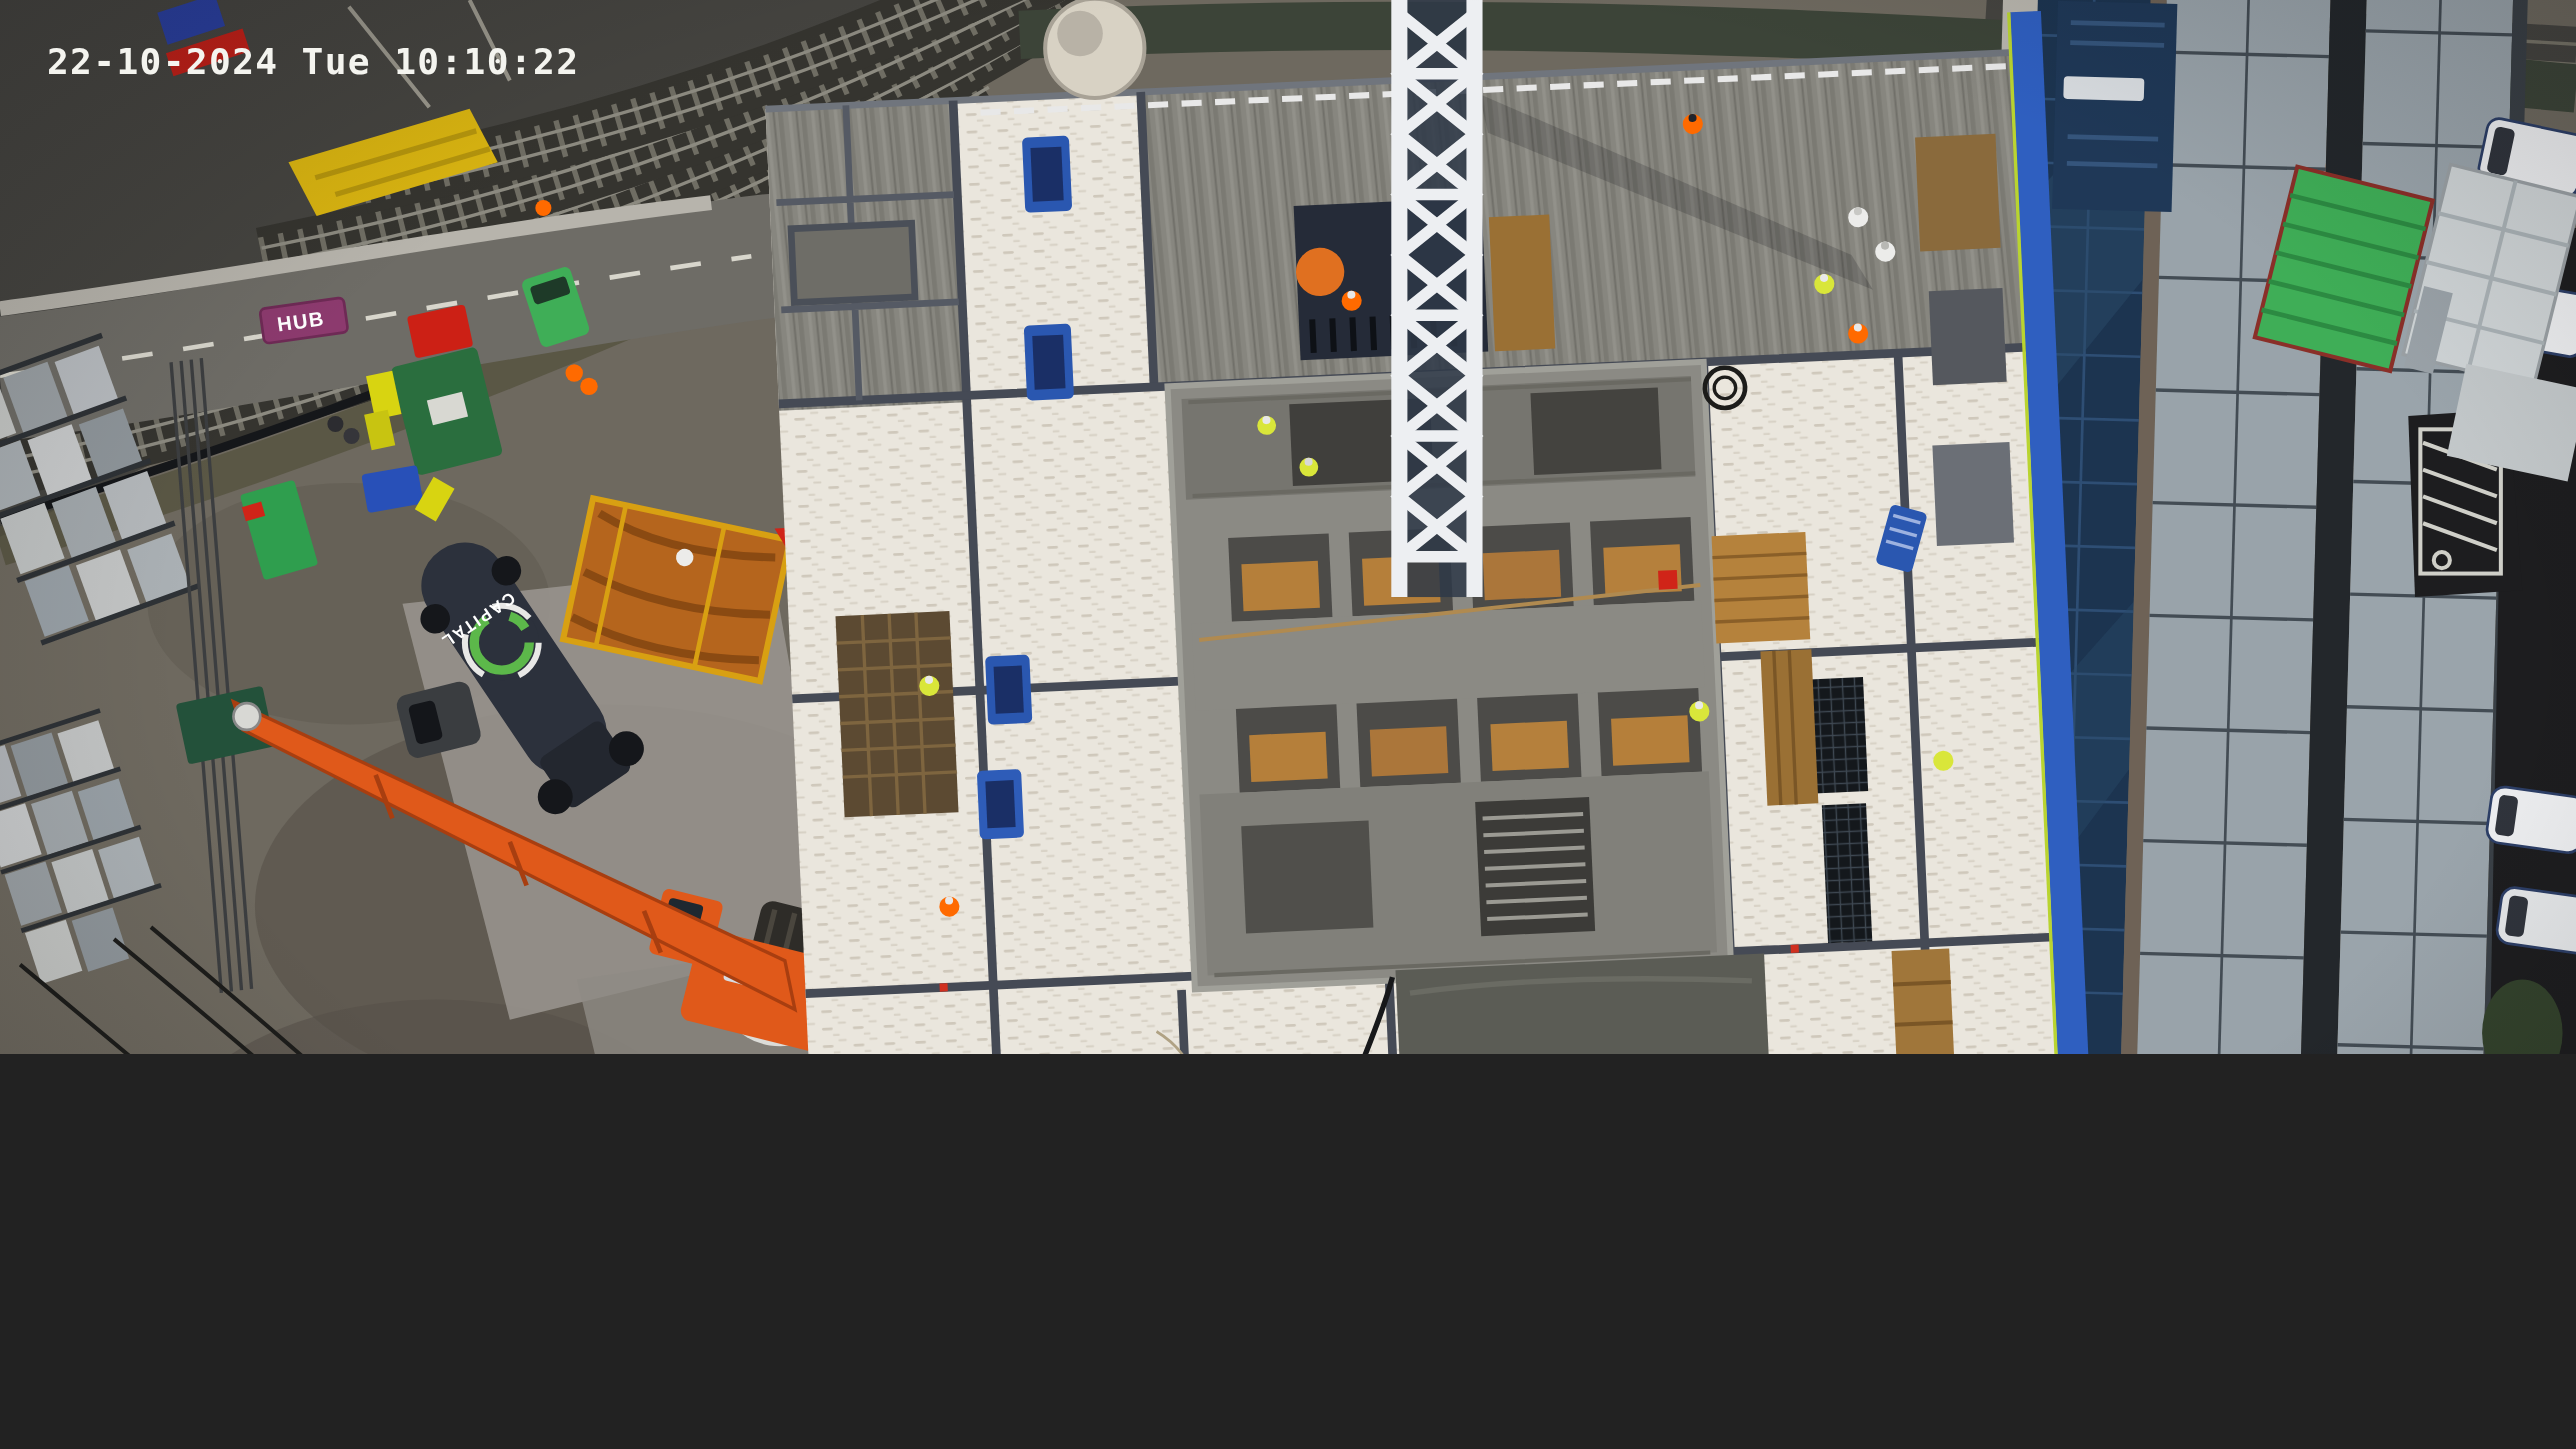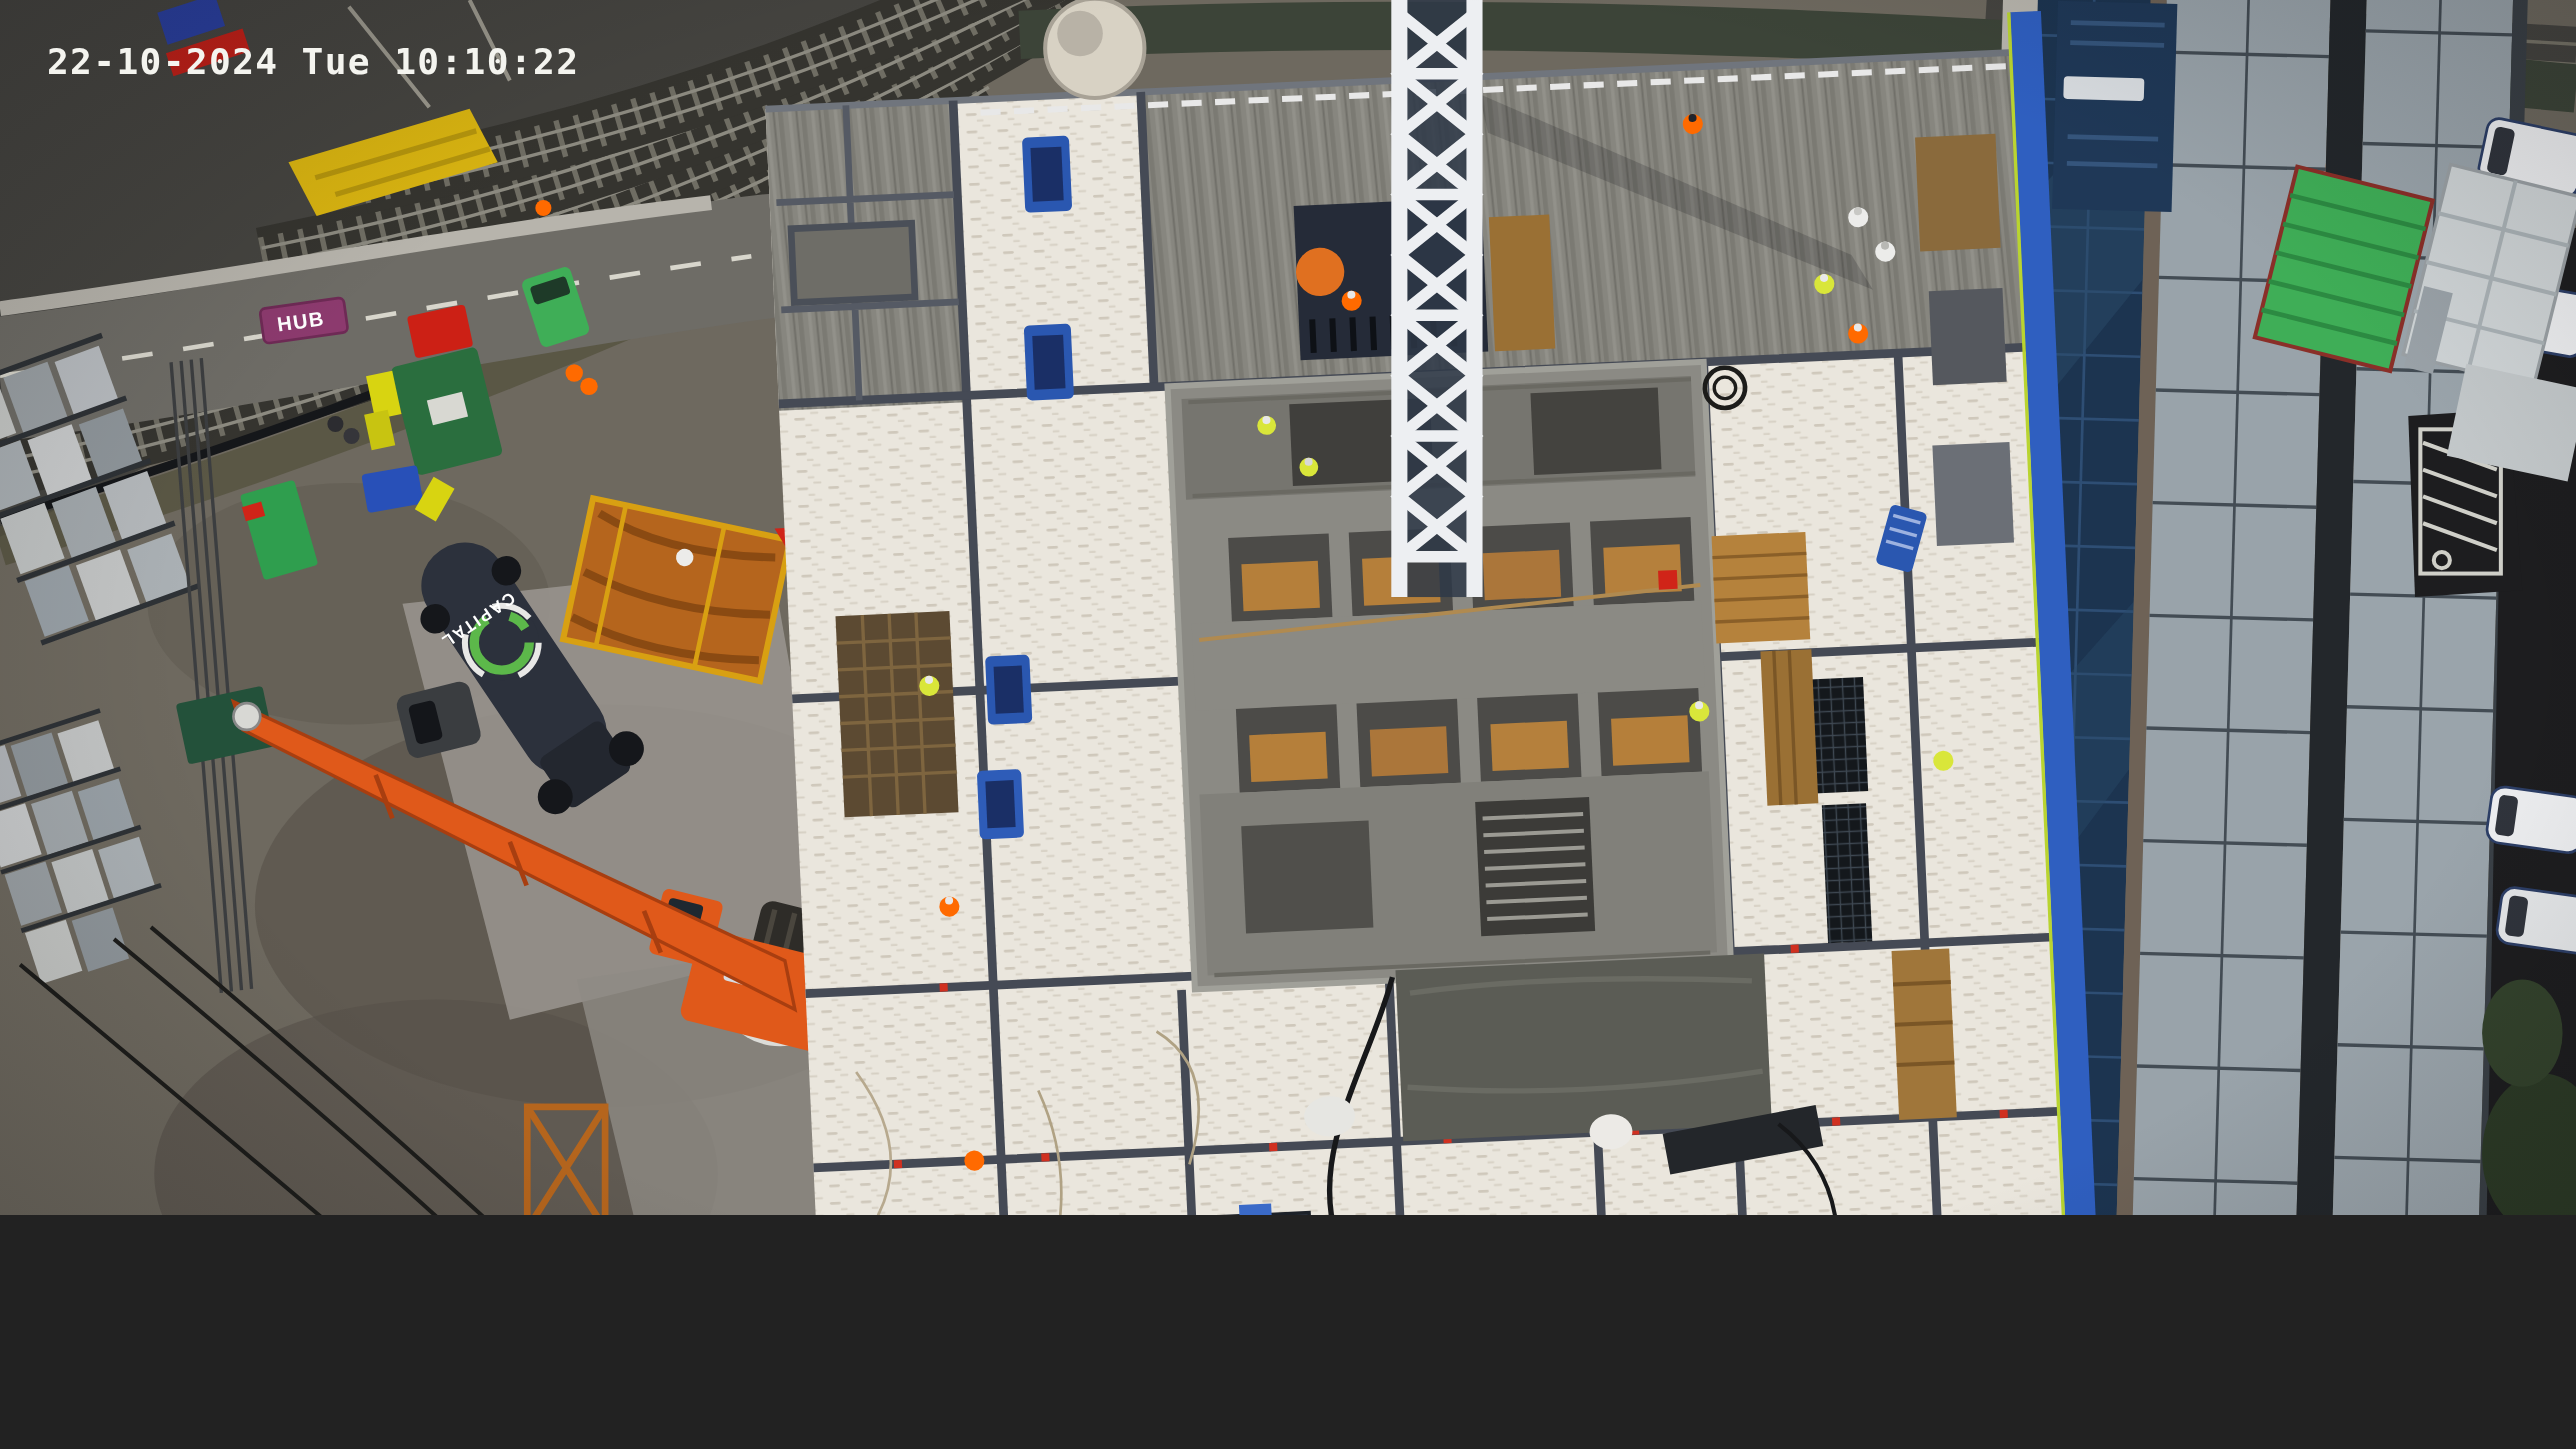--- a/index.html
+++ b/index.html
@@ -1,16 +1,16 @@
 <!DOCTYPE html>
 <html style="--bg_mud: #6e695f; --mud_dark: #5a544b; --paving: #b2afa7; --apron: #9b9790; --ballast: #454440; --rail: #8c8a80; --hedge: #3c4438; --road: #6e6c66; --road_dark: #1d1d1f; --mark_white: #d8d6cc; --hoarding_yellow: #d9b411; --deck: #eae6dd; --deck_dash: #cfc8bb; --beam: #454a55; --slab: #87867f; --slab_dark: #7b7a73; --core: #8b8a84; --void_dark: #403f3c; --formwork: #b57f3a; --wet: #5b5c55; --mast_white: #edeff2; --mast_dark: #2e3848; --hoarding_blue: #2f5fc0; --glass_navy: #1c3450; --roof_gray: #99a3aa; --gutter: #23272b; --station_navy: #1f3857; --van_white: #edeef0; --crane_orange: #e0591a; --truck_navy: #2c313c; --logo_green: #5cb84a; --green_dark: #2a6e3e; --green_bright: #3fae57; --red: #cc2015; --blue: #2a57b0; --bin_yellow: #d8d411; --timber: #a0763a; --worker_orange: #ff6a00; --worker_yellow: #d9e63a; --worker_white: #ececea; --timestamp: #f4f4ef;font-size:10.7px"><head>
 <meta charset="utf-8">
 <style>
   html,body{margin:0;padding:0;background:#222;}
-  .stage{position:relative;width:2576px;height:1215px;overflow:hidden;background:var(--bg_mud,#6e695f);
+  .stage{position:relative;width:2576px;height:1054px;overflow:hidden;background:var(--bg_mud,#6e695f);
          font-family:"DejaVu Sans Mono",monospace;}
   svg{position:absolute;inset:0;display:block;}
   .ts{font-family:"DejaVu Sans Mono",monospace;font-weight:bold;fill:var(--timestamp,#f4f4ef);
       font-size:54px;letter-spacing:2px;}
   .logo-txt{font-family:"Liberation Sans",sans-serif;font-weight:bold;fill:#fff;font-size:27px;letter-spacing:3px;}
   .sign-txt{font-family:"Liberation Sans",sans-serif;font-weight:bold;fill:#fff;font-size:30px;letter-spacing:2px;} .f-core{fill:var(--core,#8b8a84)}
   .f-roof{fill:var(--roof_gray,#99a3aa)} .f-glass{fill:var(--glass_navy,#1c3450)} .s-mastw{stroke:var(--mast_white,#edeff2)}
   .f-van{fill:var(--van_white,#edeef0)}
   .f-bluep{fill:var(--hoarding_blue,#2f5fc0)} .f-wet{fill:var(--wet,#5b5c55)}
   .w-o{fill:var(--worker_orange,#ff6a00)} .w-y{fill:var(--worker_yellow,#d9e63a)} .w-w{fill:var(--worker_white,#ececea)}

